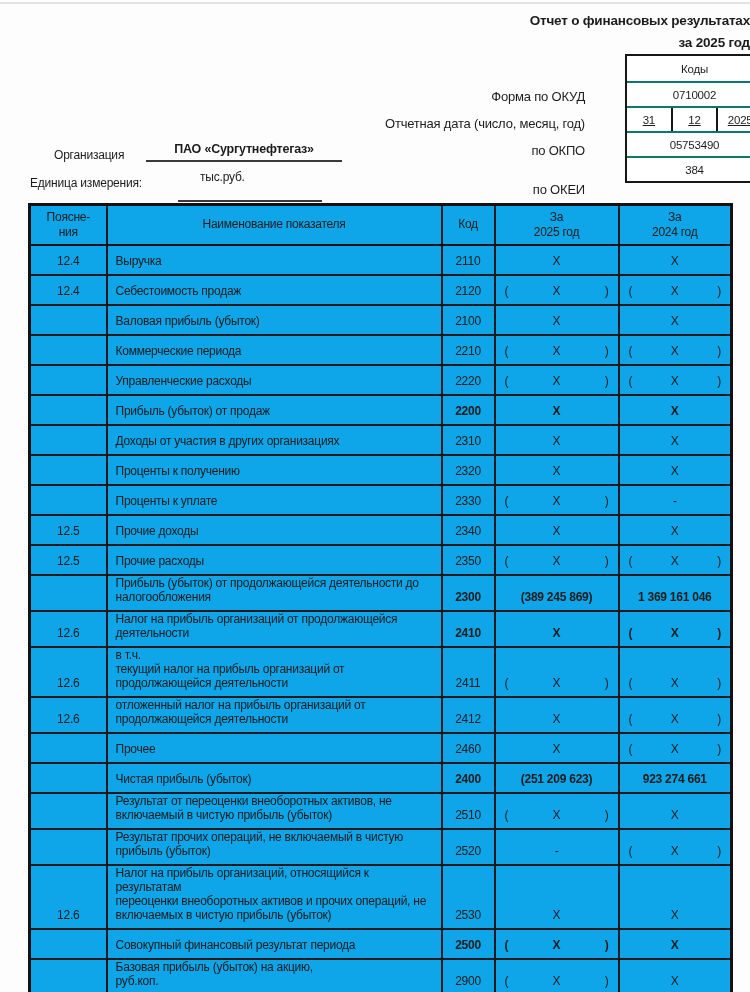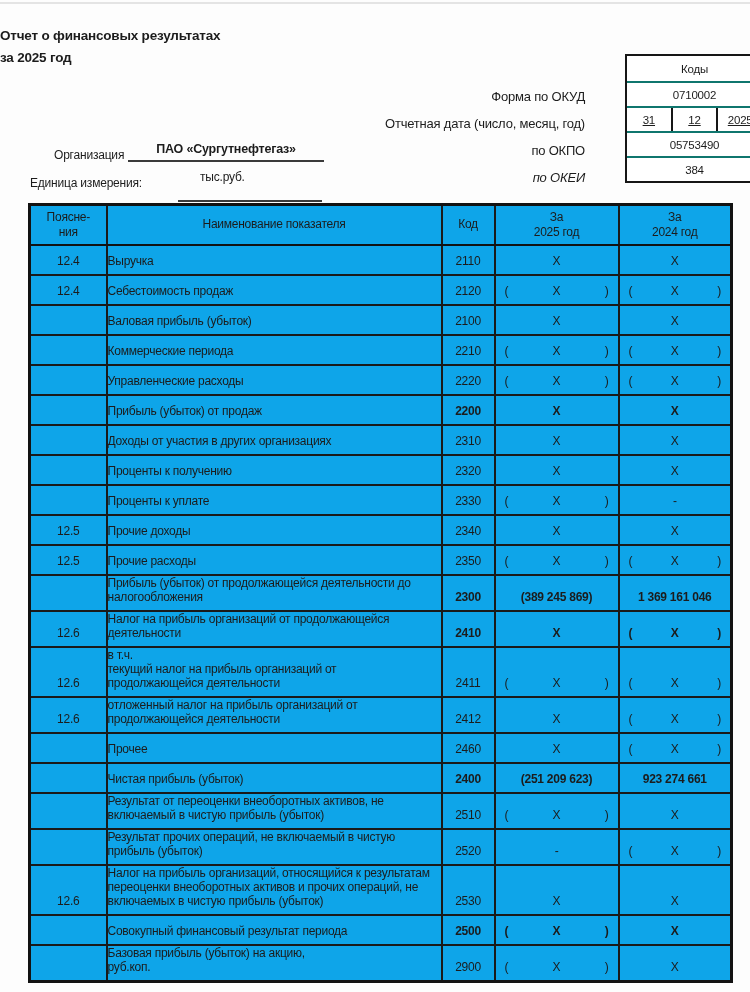--- a/index.html
+++ b/index.html
@@ -16,23 +16,22 @@
     background: #fdfdfd;
     overflow: hidden;
   }
   .scan-line {
     position: absolute; top: 2px; left: 0; width: 100%; height: 2px;
     background: #d9d9d9; opacity: .7;
   }
   
   .title-1, .title-2 {
     position: absolute; left: 0; right: 0;
-    text-align: left; font-weight: bold; font-size: 13.5px;
+    text-align: right; font-weight: bold; font-size: 13.5px;
     letter-spacing: -0.2px;
-    margin-top: 15px;
   }
   .title-1 { top: 13px; }
   .title-2 { top: 35px; }
   
   .codes-box {
     position: absolute; top: 54px; left: 625px; width: 139px;
     border: 2.5px solid #161616; background: #fff;
   }
   .cb-row {
     height: 25px; display: flex; align-items: center; justify-content: center;
@@ -45,25 +44,25 @@
     border-left: 2px solid #161616;
   }
   .cb-dates span:first-child { border-left: none; }
   .cb-label {
     position: absolute; right: 165px; font-size: 13px;
     text-align: right; white-space: nowrap; letter-spacing: -0.2px;
   }
   .lbl-okud { top: 89px; }
   .lbl-date { top: 116px; }
   .lbl-okpo { top: 143px; }
-  .lbl-okei { top: 170px; font-style: italic; }
+  .lbl-okei { top: 182px; }
   
   .org-label { position: absolute; left: 30px; top: 148px; font-size: 12px; letter-spacing: -0.2px; margin-left: 24px; }
   .org-value {
-    position: absolute; left: 128px; top: 142px; width: 196px;
+    position: absolute; left: 146px; top: 142px; width: 196px;
     text-align: center; font-weight: bold; font-size: 12.5px;
     border-bottom: 2px solid #3a3a3a; padding-bottom: 4px; letter-spacing: -0.2px;
   }
   .unit-label { position: absolute; left: 30px; top: 176px; font-size: 12px; letter-spacing: -0.2px; }
   .unit-value {
     position: absolute; left: 178px; top: 170px; width: 144px;
     text-align: left; padding-left: 22px; font-size: 12px;
     border-bottom: 2px solid #3a3a3a; padding-bottom: 16px; letter-spacing: -0.2px;
   }
   
@@ -80,21 +79,21 @@
   .report-table thead th {
     height: 40px; text-align: center; vertical-align: middle;
     font-weight: normal; white-space: pre-line; line-height: 15px;
     border-bottom: 2.5px solid #121212;
   }
   .report-table tbody td {
     height: 30px; vertical-align: bottom; padding-bottom: 6px;
     line-height: 14px;
   }
   .c-note { text-align: center; }
-  .c-name { text-align: left; padding-left: 0; padding-right: 3px; white-space: pre-line; }
+  .c-name { text-align: left; padding-left: 8px; padding-right: 3px; white-space: pre-line; }
   .c-code { text-align: center; }
   .c-val  { text-align: center; }
   .bold-row .c-code, .bold-row .c-val { font-weight: bold; }
   .pwrap { display: flex; justify-content: space-between; padding: 0 9px; }
 </style>
 </head>
 <body>
 
 <div class="page">
   <div class="scan-line"></div>

